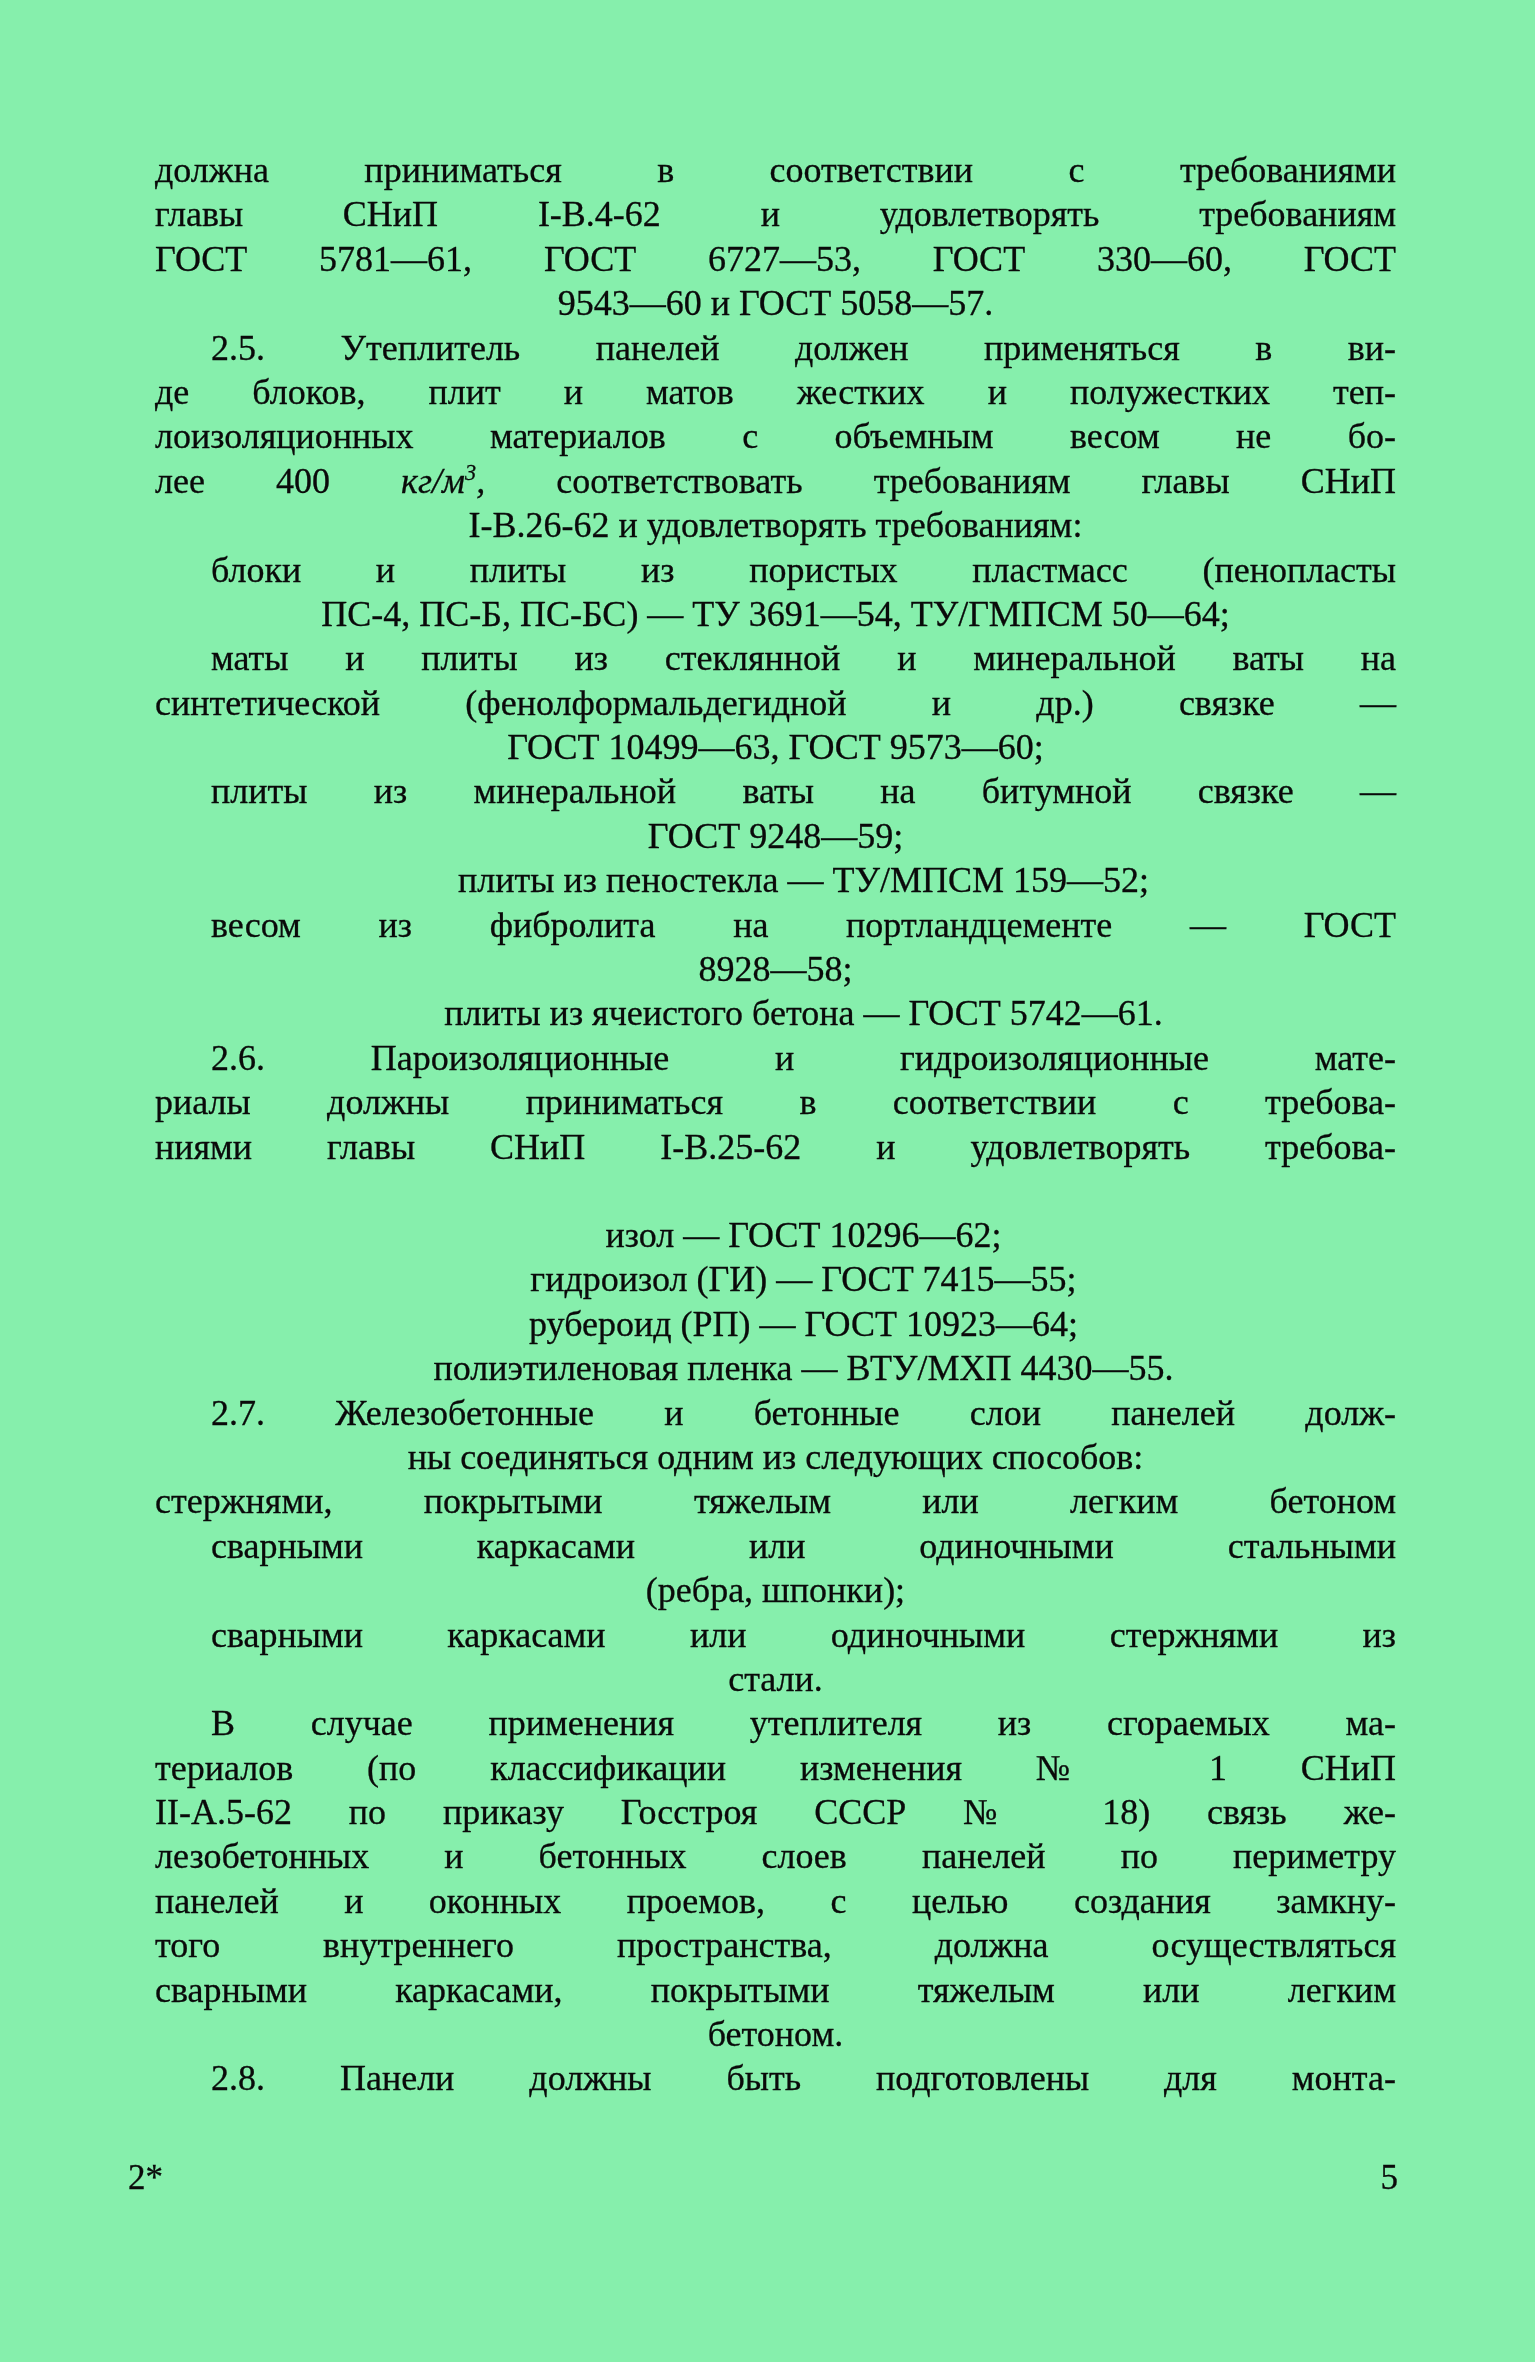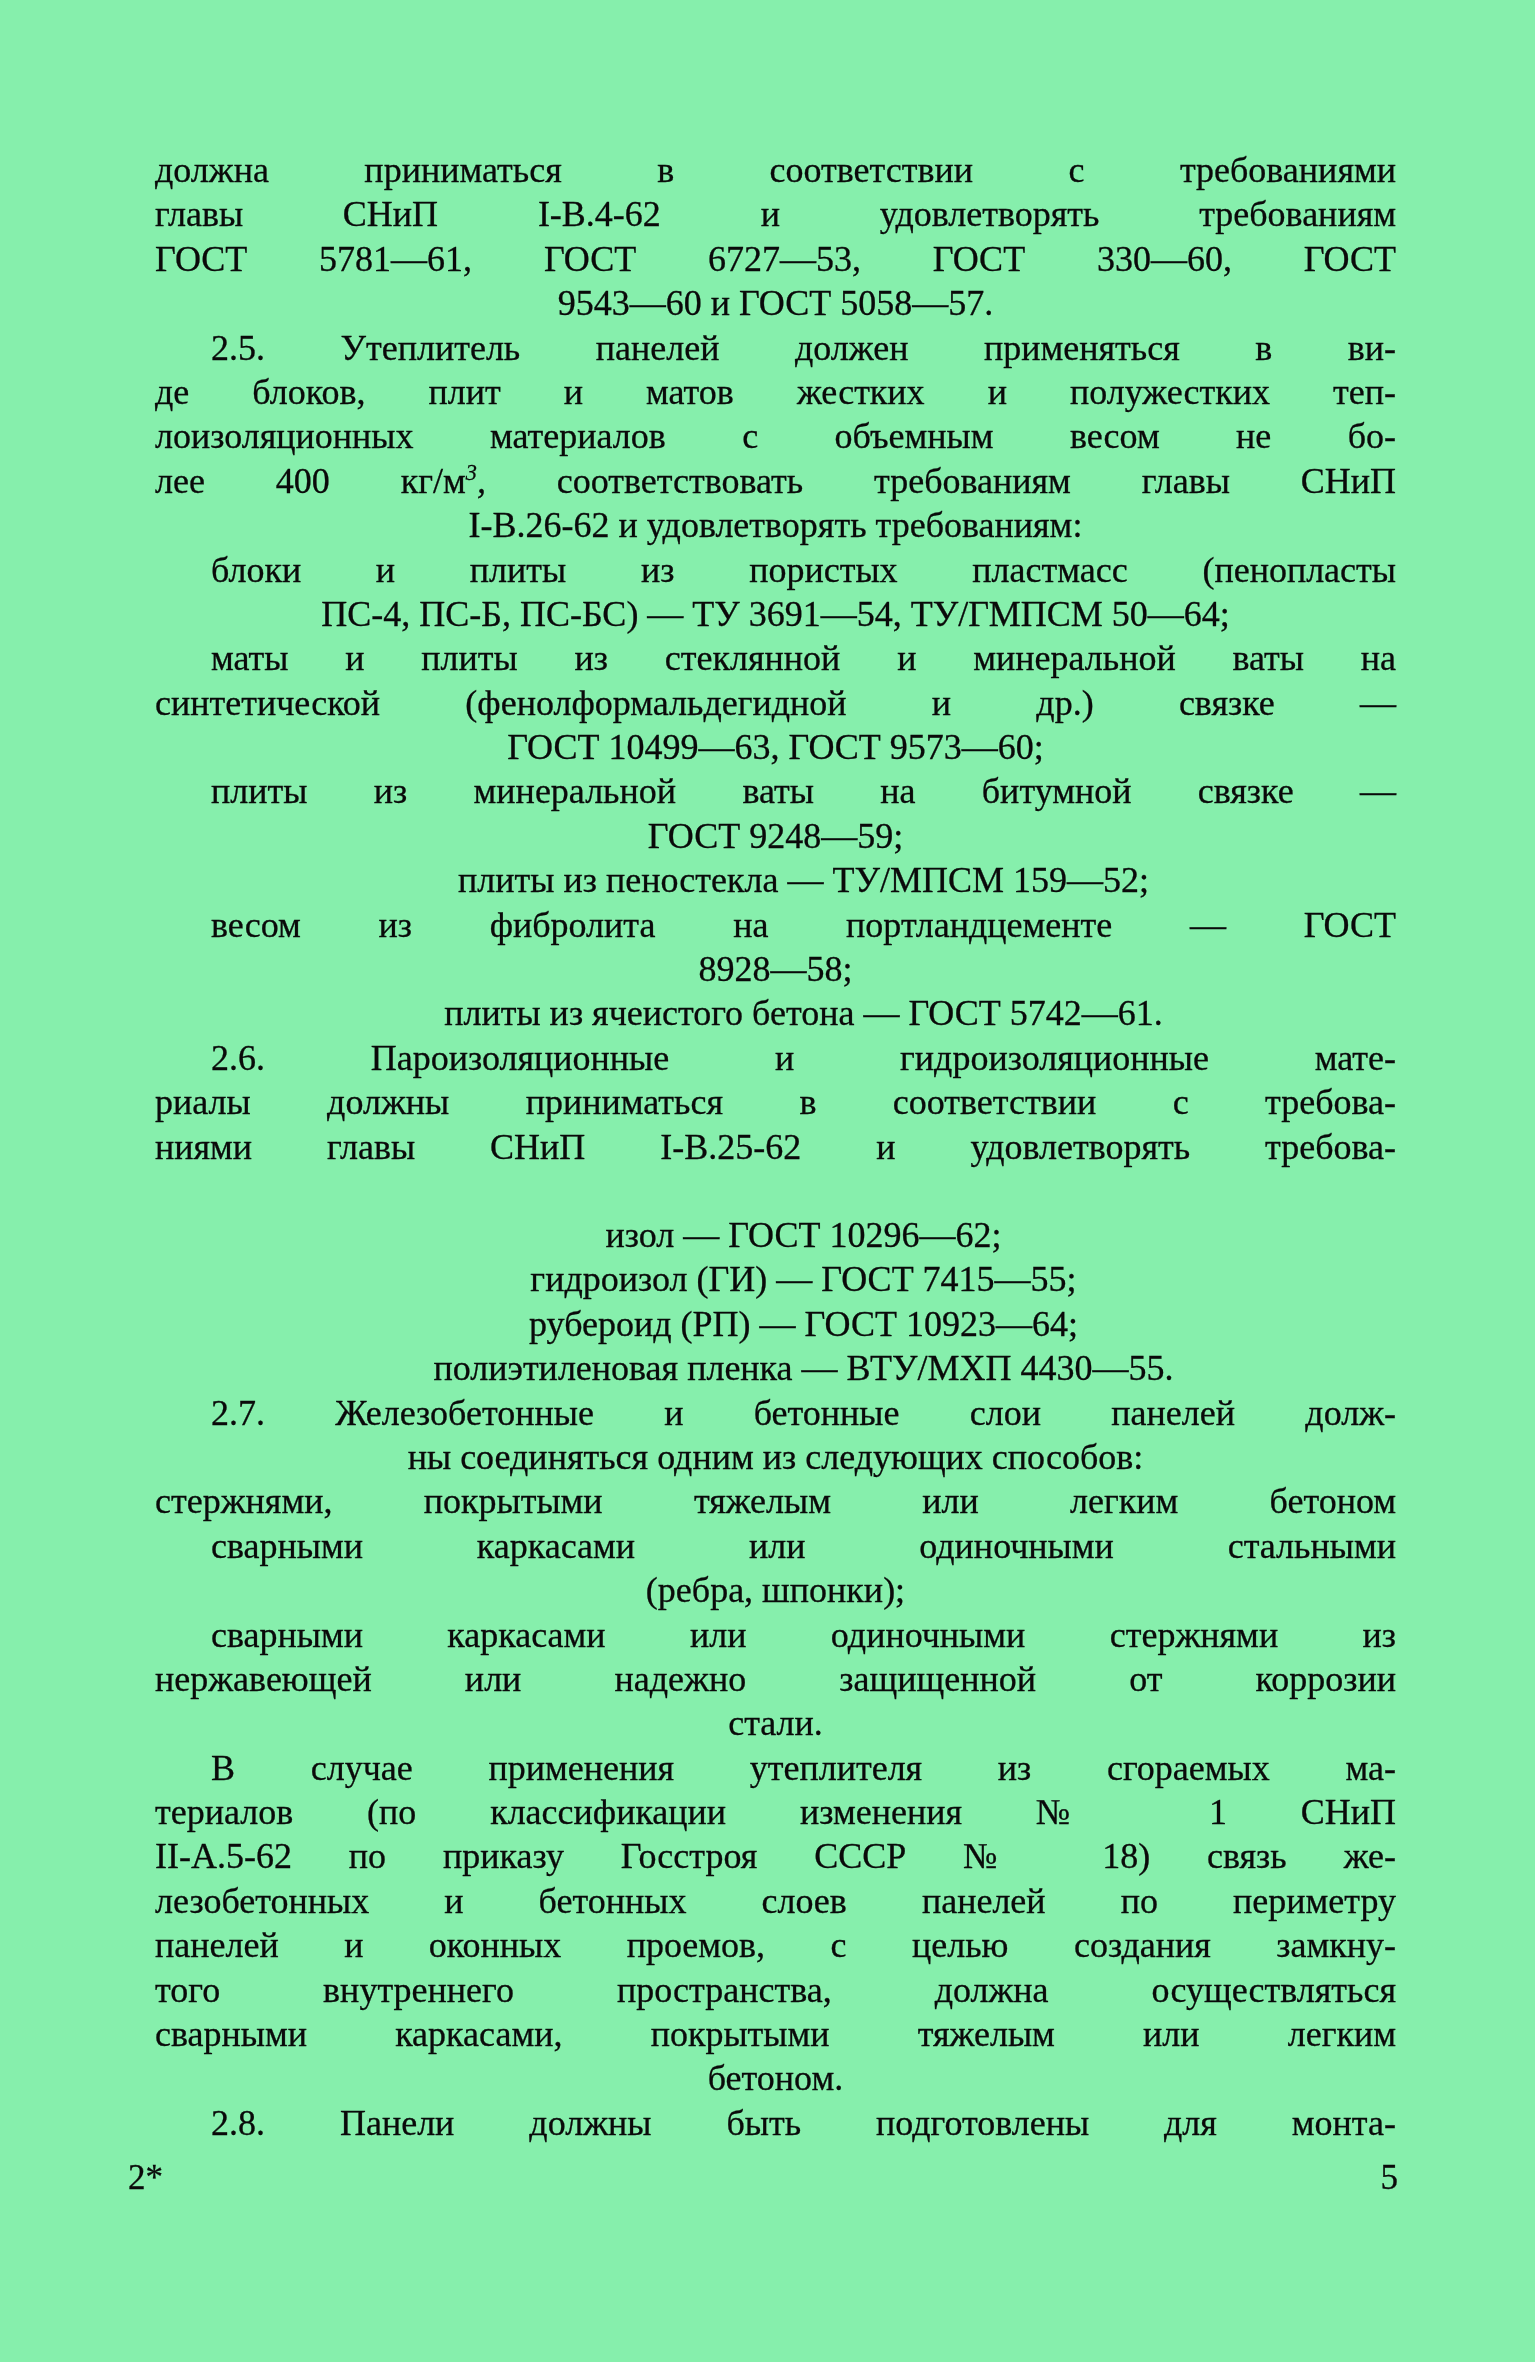--- a/index.html
+++ b/index.html
@@ -65,21 +65,21 @@
 
 <div class="page">
   <div class="page-text">
       <div class="line j">должна приниматься в соответствии с требованиями</div>
       <div class="line j">главы СНиП I-В.4-62 и удовлетворять требованиям</div>
       <div class="line j">ГОСТ 5781—61, ГОСТ 6727—53, ГОСТ 330—60, ГОСТ</div>
       <div class="line l">9543—60 и ГОСТ 5058—57.</div>
       <div class="line j ind">2.5. Утеплитель панелей должен применяться в ви-</div>
       <div class="line j">де блоков, плит и матов жестких и полужестких теп-</div>
       <div class="line j">лоизоляционных материалов с объемным весом не бо-</div>
-      <div class="line j"><span>лее 400 </span><span style="">кг/м</span><sup style="font-style: italic;">3</sup><span style="font-style: italic;">,</span><span> соответствовать требованиям главы СНиП</span></div>
+      <div class="line j"><span>лее 400 </span><span style="font-style: italic;">кг/м</span><sup style="font-style: italic;">3</sup><span style="font-style: italic;">,</span><span> соответствовать требованиям главы СНиП</span></div>
       <div class="line l">I-В.26-62 и удовлетворять требованиям:</div>
       <div class="line j ind">блоки и плиты из пористых пластмасс (пенопласты</div>
       <div class="line l">ПС-4, ПС-Б, ПС-БС) — ТУ 3691—54, ТУ/ГМПСМ 50—64;</div>
       <div class="line j ind">маты и плиты из стеклянной и минеральной ваты на</div>
       <div class="line j">синтетической (фенолформальдегидной и др.) связке —</div>
       <div class="line l">ГОСТ 10499—63, ГОСТ 9573—60;</div>
       <div class="line j ind">плиты из минеральной ваты на битумной связке —</div>
       <div class="line l">ГОСТ 9248—59;</div>
       <div class="line l ind">плиты из пеностекла — ТУ/МПСМ 159—52;</div>
       <div class="line j ind">весом из фибролита на портландцементе — ГОСТ</div>
@@ -91,21 +91,20 @@
       <div class="line l ind gap">изол — ГОСТ 10296—62;</div>
       <div class="line l ind">гидроизол (ГИ) — ГОСТ 7415—55;</div>
       <div class="line l ind">рубероид (РП) — ГОСТ 10923—64;</div>
       <div class="line l ind">полиэтиленовая пленка — ВТУ/МХП 4430—55.</div>
       <div class="line j ind">2.7. Железобетонные и бетонные слои панелей долж-</div>
       <div class="line l">ны соединяться одним из следующих способов:</div>
       <div class="line j">стержнями, покрытыми тяжелым или легким бетоном</div>
       <div class="line j ind">сварными каркасами или одиночными стальными</div>
       <div class="line l">(ребра, шпонки);</div>
       <div class="line j ind">сварными каркасами или одиночными стержнями из</div>
-      <div class="line j">нержавеющей или надежно защищенной от коррозии</div>
       <div class="line l">стали.</div>
       <div class="line j ind">В случае применения утеплителя из сгораемых ма-</div>
       <div class="line j">териалов (по классификации изменения № 1 СНиП</div>
       <div class="line j">II-А.5-62 по приказу Госстроя СССР № 18) связь же-</div>
       <div class="line j">лезобетонных и бетонных слоев панелей по периметру</div>
       <div class="line j">панелей и оконных проемов, с целью создания замкну-</div>
       <div class="line j">того внутреннего пространства, должна осуществляться</div>
       <div class="line j">сварными каркасами, покрытыми тяжелым или легким</div>
       <div class="line l">бетоном.</div>
       <div class="line j ind">2.8. Панели должны быть подготовлены для монта-</div>

